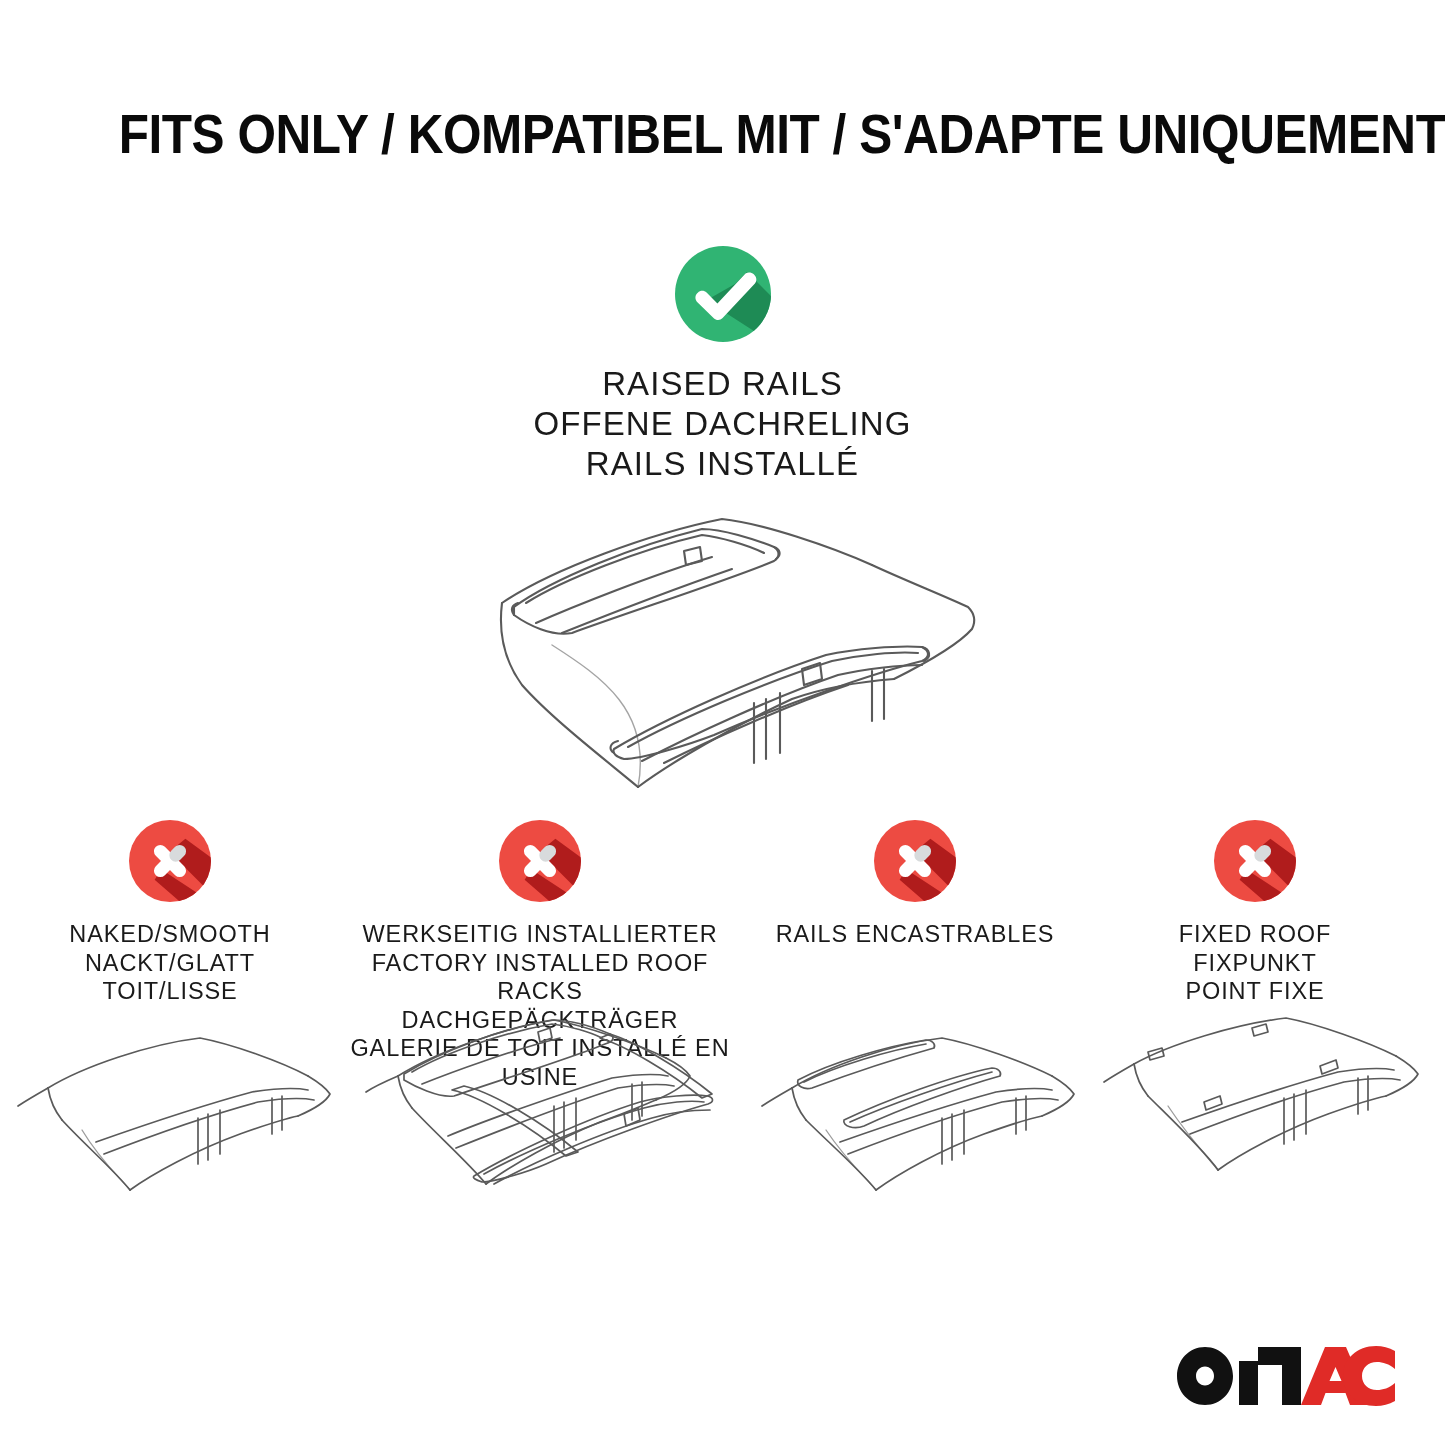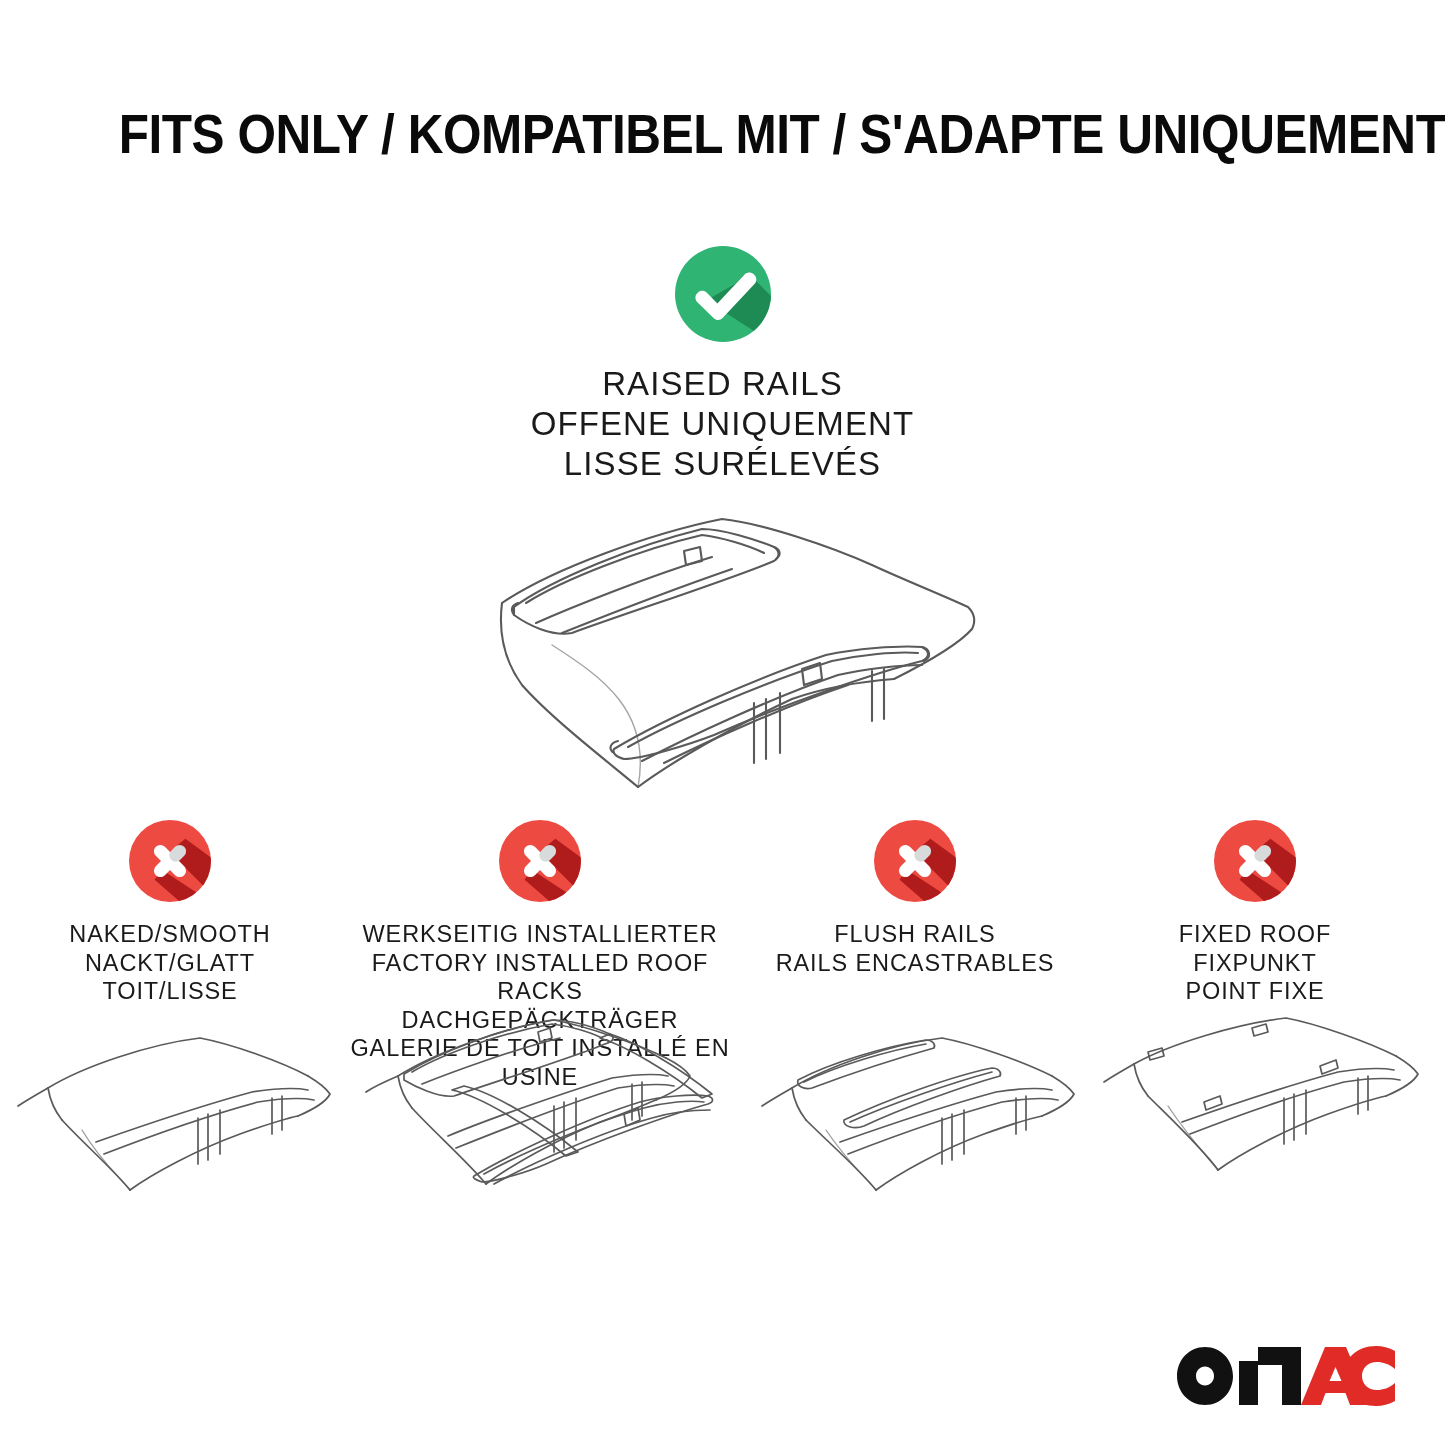--- a/index.html
+++ b/index.html
@@ -153,22 +153,22 @@
     </span>
     <span class="glyph">
       <svg viewBox="0 0 96 96">
         <path d="M70.5 27.5 L42.4 57.6 L31.6 46.6 C29.1 44.1 25.2 44.2 22.8 46.7 L22.2 47.3 C19.8 49.8 19.9 53.8 22.4 56.2 L38.8 72.3 C41.3 74.7 45.2 74.6 47.6 72.1 L79.7 37.7 C82.0 35.2 81.9 31.3 79.4 28.9 L78.8 28.3 C76.4 26.0 72.7 26.1 70.5 27.5 Z" fill="#ffffff"></path>
       </svg>
     </span>
   </div>
 
   <div class="label" id="primary-label">
     <div>RAISED RAILS</div>
-    <div>OFFENE UNIQUEMENT</div>
-    <div>LISSE SURÉLEVÉS</div>
+    <div>OFFENE DACHRELING</div>
+    <div>RAILS INSTALLÉ</div>
   </div>
 </div>
 
 <div id="primary-figure">
   <svg viewBox="0 0 640 300" fill="none" stroke="#5a5a5a" stroke-width="2.1" stroke-linecap="round" stroke-linejoin="round">
 
     <path d="M100 108 C150 74 250 38 320 24 C360 28 430 52 470 70"></path>
     <path d="M100 108 C96 140 104 168 120 190 C150 224 205 266 236 292"></path>
     <path d="M470 70 C500 84 540 100 566 112 C572 118 574 126 570 134
              C556 150 520 170 492 184"></path>
@@ -324,21 +324,20 @@
         <svg viewBox="0 0 96 96">
           <g>
             <rect x="24.5" y="40.5" width="47" height="15" rx="7.5" transform="rotate(45 48 48)" fill="#ffffff"></rect>
             <rect x="24.5" y="40.5" width="26" height="15" rx="7.5" transform="rotate(-45 48 48)" fill="#ffffff"></rect>
             <rect x="50" y="40.5" width="21.5" height="15" rx="7.5" transform="rotate(-45 48 48)" fill="#d8dbdc"></rect>
           </g>
         </svg>
       </span>
     </div>
     <div class="label">
-      <div>FLUSH RAILS</div>
       <div>RAILS ENCASTRABLES</div>
     </div>
     <div class="option-figure fig-flush">
       <svg viewBox="0 0 350 230" fill="none" stroke="#5a5a5a" stroke-width="1.7" stroke-linecap="round" stroke-linejoin="round">
         <path d="M52 74 C88 52 152 30 202 24 C234 30 284 48 312 62"></path>
         <path d="M52 74 C38 82 28 88 22 92"></path>
         <path d="M52 74 C54 86 58 96 66 106"></path>
         <path d="M66 106 C88 128 120 156 136 176"></path>
         <path d="M312 62 C322 68 330 74 334 80 C330 88 316 96 302 102"></path>
         <path d="M136 176 C158 160 200 136 244 120 C272 110 292 104 302 102"></path>

